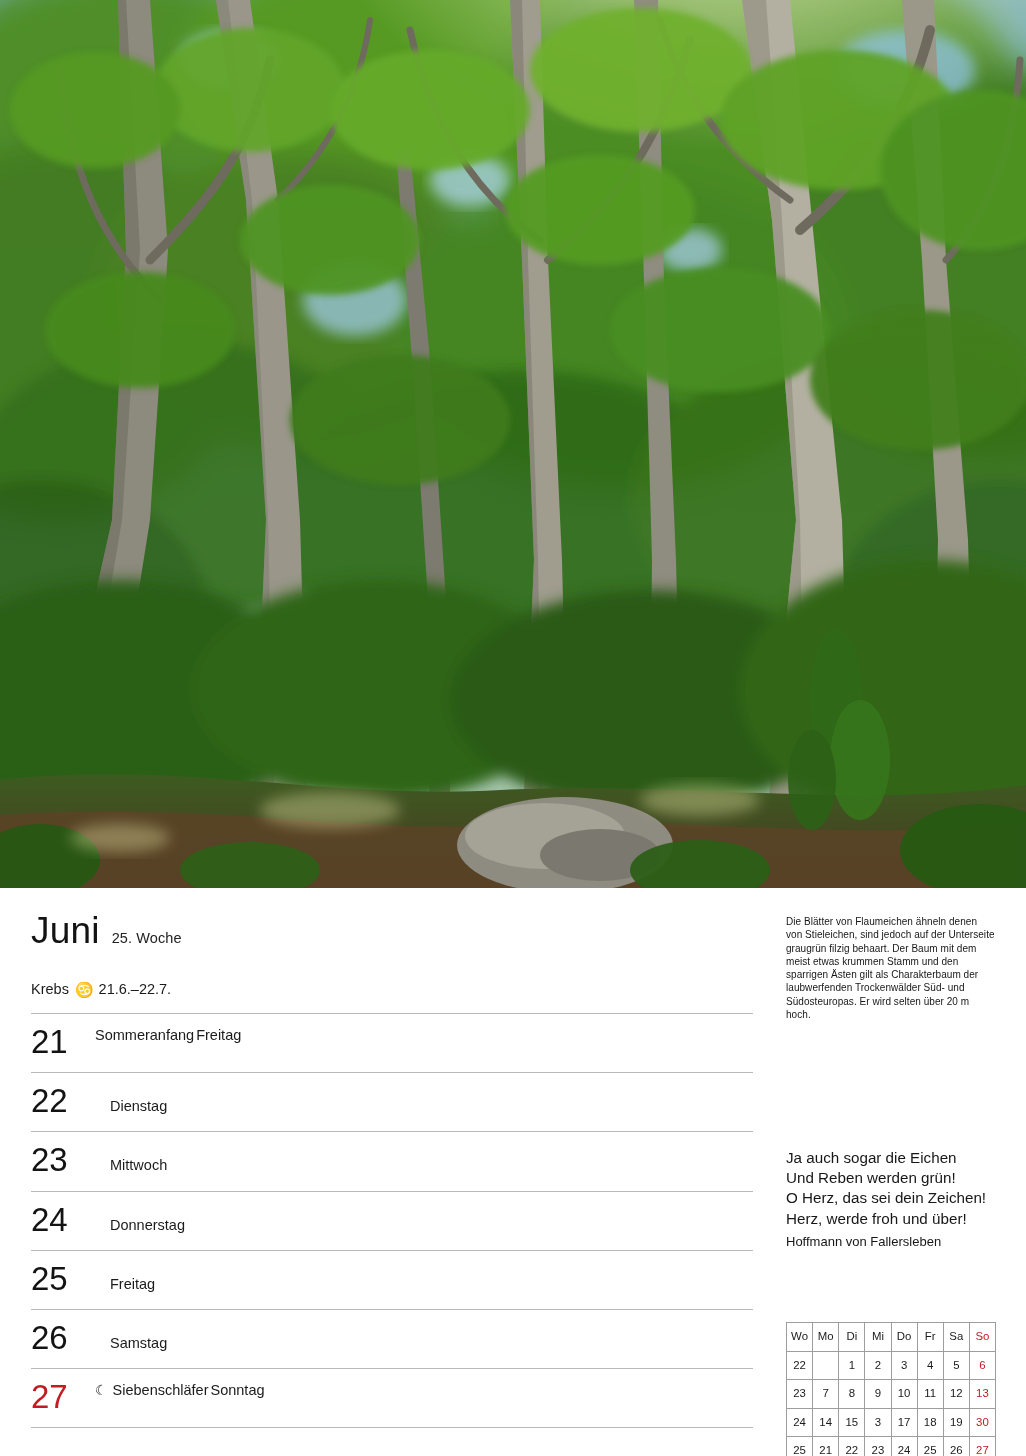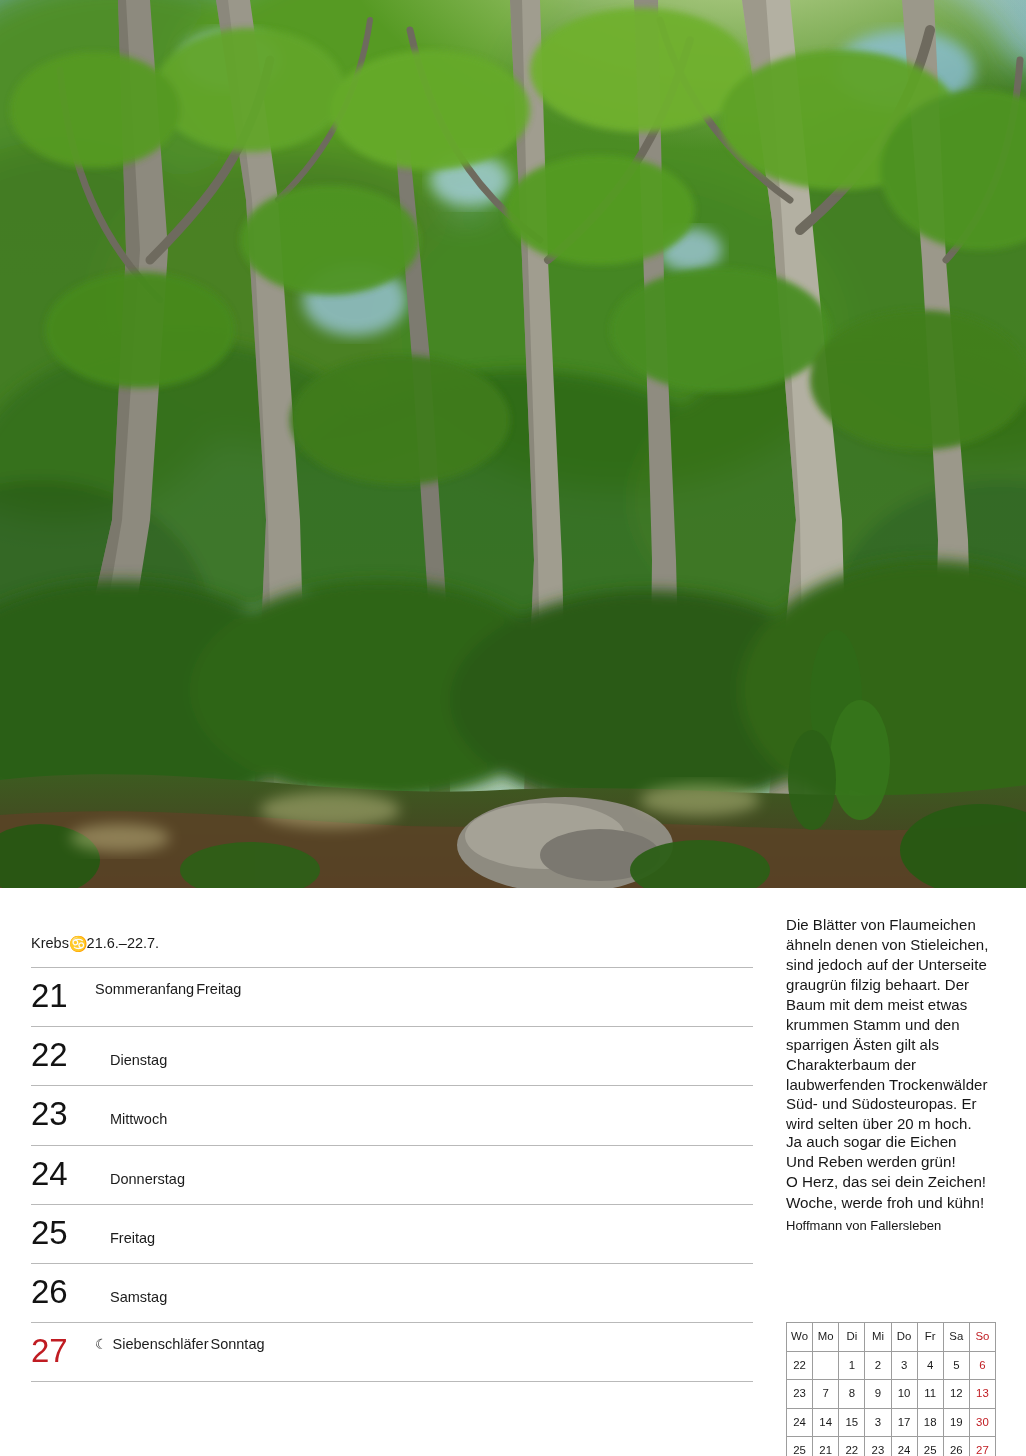--- a/index.html
+++ b/index.html
@@ -61,20 +61,21 @@
   }
   .week-no {
     font-size: 14.5px;
     color: #222;
     letter-spacing: 0.1px;
   }
   .zodiac-row {
     margin-top: 21px;
     display: flex;
     align-items: center;
+    gap: 6px;
     font-size: 14.5px;
     color: #1b1b1b;
     height: 20px;
   }
   .zodiac-sym {
     display: inline-block;
     font-size: 15px;
     line-height: 1;
     letter-spacing: -1px;
   }
@@ -123,29 +124,29 @@
   .moon { font-size: 14px; line-height: 1; color: #1b1b1b; }
 
   
   .cal-right {
     position: absolute;
     left: 786px;
     top: 27px;
     width: 210px;
   }
   .info-text {
-    font-size: 15px;
+    font-size: 10px;
     line-height: 1.33;
     color: #171717;
     letter-spacing: 0.05px;
   }
   .poem {
     position: absolute;
     left: 786px;
-    top: 244px;
+    top: 260px;
     width: 215px;
   }
   .poem-line {
     font-size: 15.2px;
     line-height: 1.33;
     color: #171717;
   }
   .poem-author {
     margin-top: 5px;
     font-size: 13px;
@@ -322,20 +323,24 @@
       <ellipse cx="700" cy="800" rx="60" ry="16" fill="#f5f0b0"></ellipse>
       <ellipse cx="120" cy="838" rx="50" ry="14" fill="#f5f0b0"></ellipse>
     </g>
   </svg>
 </div>
 
 <div class="sheet">
 
   <div class="cal-left">
 
+    <div class="month-row">
+      <div class="month-name">Juni</div>
+      <div class="week-no">25. Woche</div>
+    </div>
 
     <div class="zodiac-row">
       <span>Krebs</span>
       <span class="zodiac-sym">♋</span>
       <span>21.6.–22.7.</span>
     </div>
 
     <div class="days">
 
       <div class="day-row">
@@ -398,21 +403,21 @@
   </div>
 
   <div class="cal-right">
     <div class="info-text">Die Blätter von Flaumeichen ähneln denen von Stieleichen, sind jedoch auf der Unterseite graugrün filzig behaart. Der Baum mit dem meist etwas krummen Stamm und den sparrigen Ästen gilt als Charakterbaum der laubwerfenden Trockenwälder Süd- und Südosteuropas. Er wird selten über 20 m hoch.</div>
   </div>
 
   <div class="poem">
     <div class="poem-line">Ja auch sogar die Eichen</div>
     <div class="poem-line">Und Reben werden grün!</div>
     <div class="poem-line">O Herz, das sei dein Zeichen!</div>
-    <div class="poem-line">Woche, werde froh und kühn!</div>
+    <div class="poem-line">Herz, werde froh und über!</div>
     <div class="poem-author">Hoffmann von Fallersleben</div>
   </div>
 
   <table class="mini">
     <thead>
       <tr>
         <th class="wk">Wo</th>
         <th>Mo</th>
         <th>Di</th>
         <th>Mi</th>

